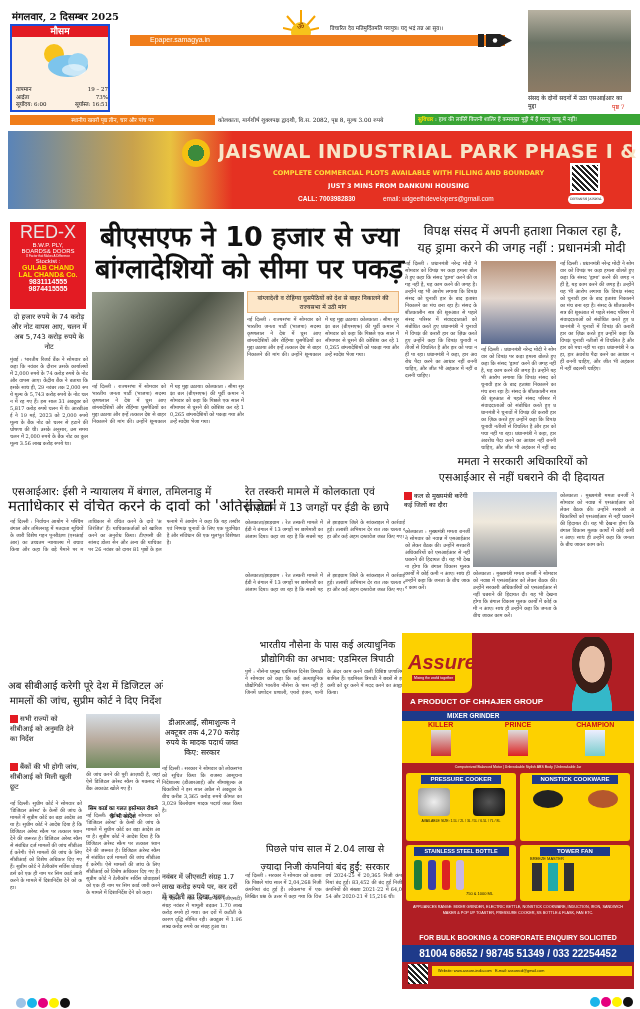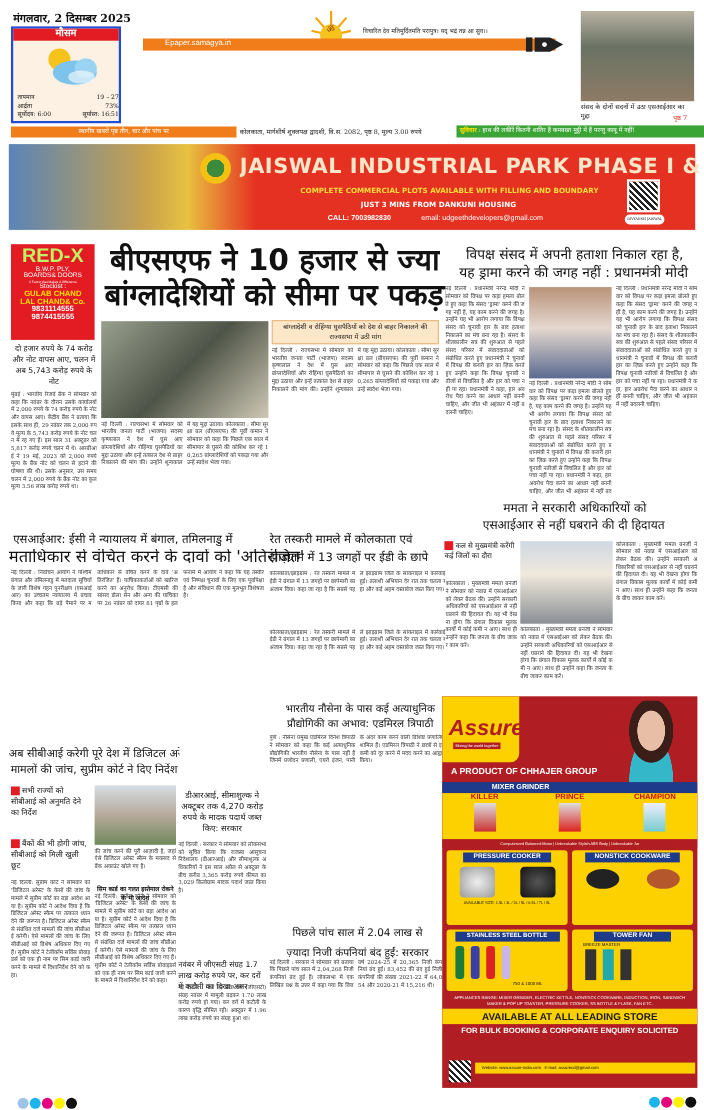--- a/index.html
+++ b/index.html
@@ -83,21 +83,21 @@
   <div class="abs hl" style="left:210px;top:9px;font-size:19px;color:#f7e6c8;letter-spacing:.5px;white-space:nowrap">JAISWAL INDUSTRIAL PARK PHASE I &amp; II</div>
   <div class="abs hl" style="left:265px;top:38px;font-size:6.5px;color:#ffdc3a;white-space:nowrap">COMPLETE COMMERCIAL PLOTS AVAILABLE WITH FILLING AND BOUNDARY</div>
   <div class="abs hl" style="left:320px;top:51px;font-size:6.5px;color:#fff;white-space:nowrap">JUST 3 MINS FROM DANKUNI HOUSING</div>
   <div class="abs" style="left:290px;top:64px;font-size:6.5px;color:#fff;font-family:'Liberation Sans',sans-serif;font-weight:bold">CALL: 7003982830</div>
   <div class="abs" style="left:375px;top:64px;font-size:6.5px;color:#fff;font-family:'Liberation Sans',sans-serif">email: udgeethdevelopers@gmail.com</div>
   <div class="abs" style="left:562px;top:32px;width:30px;height:30px;background:repeating-linear-gradient(45deg,#222 0 2px,#fff 2px 4px);border:2px solid #fff"></div>
   <div class="abs" style="left:560px;top:64px;width:36px;height:9px;background:#fff;border-radius:5px;font-size:3px;line-height:9px;text-align:center">DIVYANSH JAISWAL</div>
 </div>
 
 <div class="abs" style="left:10px;top:222px;width:76px;height:87px;background:#e31b23;text-align:center;color:#fff;font-family:'Liberation Sans',sans-serif">
-  <div style="font-size:18px;font-weight:bold;color:#bef264;line-height:20px">RED-X</div>
+  <div style="font-size:18px;font-weight:normal;color:#e5e5e5;line-height:20px">RED-X</div>
   <div style="font-size:6px">B.W.P. PLY,</div>
   <div style="font-size:6px">BOARDS&amp; DOORS</div>
   <div style="font-size:3px">X Factor that Makes A Difference</div>
   <div style="font-size:6px">Stockist :</div>
   <div style="font-size:7px;font-weight:bold;color:#ffe000">GULAB CHAND</div>
   <div style="font-size:7px;font-weight:bold;color:#ffe000">LAL CHAND&amp; Co.</div>
   <div style="font-size:7px;font-weight:bold">9831114555</div>
   <div style="font-size:7px;font-weight:bold">9874415555</div>
 </div>
 
@@ -216,22 +216,22 @@
   <div class="abs" style="left:118px;top:212px;width:110px;height:56px;background:#fdd100;border-radius:3px">
     <div style="margin:2px auto 0;width:70px;background:#1e3a8a;color:#fff;font-size:6px;font-weight:bold;text-align:center;line-height:9px">TOWER FAN</div>
     <div style="font-size:4px;margin-left:10px">BREEZE MASTER</div>
     <div style="display:flex;gap:6px;margin:2px 0 0 12px">
         <div style="width:10px;height:28px;background:#333"></div>
         <div style="width:10px;height:28px;background:#2aa"></div>
         <div style="width:10px;height:28px;background:#333"></div>
       </div>
   </div>
   <div class="abs" style="left:6px;top:271px;width:220px;font-size:3.8px;line-height:6px;color:#fff;text-align:center">APPLIANCES RANGE: MIXER GRINDER, ELECTRIC KETTLE, NONSTICK COOKWARE, INDUCTION, IRON, SANDWICH MAKER &amp; POP UP TOASTER, PRESSURE COOKER, SS BOTTLE &amp; FLASK, FAN ETC.</div>
-  <div class="abs" style="left:0;top:284px;width:232px;height:14px;background:#fdd100;color:#1a1a1a;font-size:9px;font-weight:bold;line-height:14px;text-align:center">AVAILABLE AT ALL LEADING STORE</div>
   <div class="abs" style="left:0;top:299px;width:232px;height:12px;color:#fff;font-size:7px;font-weight:bold;line-height:12px;text-align:center">FOR BULK BOOKING &amp; CORPORATE ENQUIRY SOLICITED</div>
+  <div class="abs" style="left:0;top:312px;width:232px;height:17px;background:#1e3a8a;color:#fff;font-size:10px;font-weight:bold;line-height:17px;text-align:center">81004 68652 / 98745 51349 / 033 22254452</div>
   <div class="abs" style="left:6px;top:331px;width:20px;height:20px;background:repeating-linear-gradient(45deg,#222 0 2px,#fff 2px 4px)"></div>
   <div class="abs" style="left:30px;top:333px;width:200px;height:10px;background:#fdd100;font-size:3.8px;line-height:10px;padding-left:6px;white-space:nowrap">
     <span>Website: www.assure-india.com</span>&nbsp;&nbsp;&nbsp;<span>E-mail: assurecd@gmail.com</span>
   </div>
 </div>
 
 <div class="abs cmyk" style="left:16px;top:993px"><span style="background:#9dc3e6"></span><span style="background:#1ab5ea"></span><span style="background:#e5007e"></span><span style="background:#fff200"></span><span style="background:#111"></span></div>
 <div class="abs cmyk" style="left:590px;top:992px"><span style="background:#1ab5ea"></span><span style="background:#e5007e"></span><span style="background:#fff200"></span><span style="background:#111"></span></div>
 
 </body></html>

